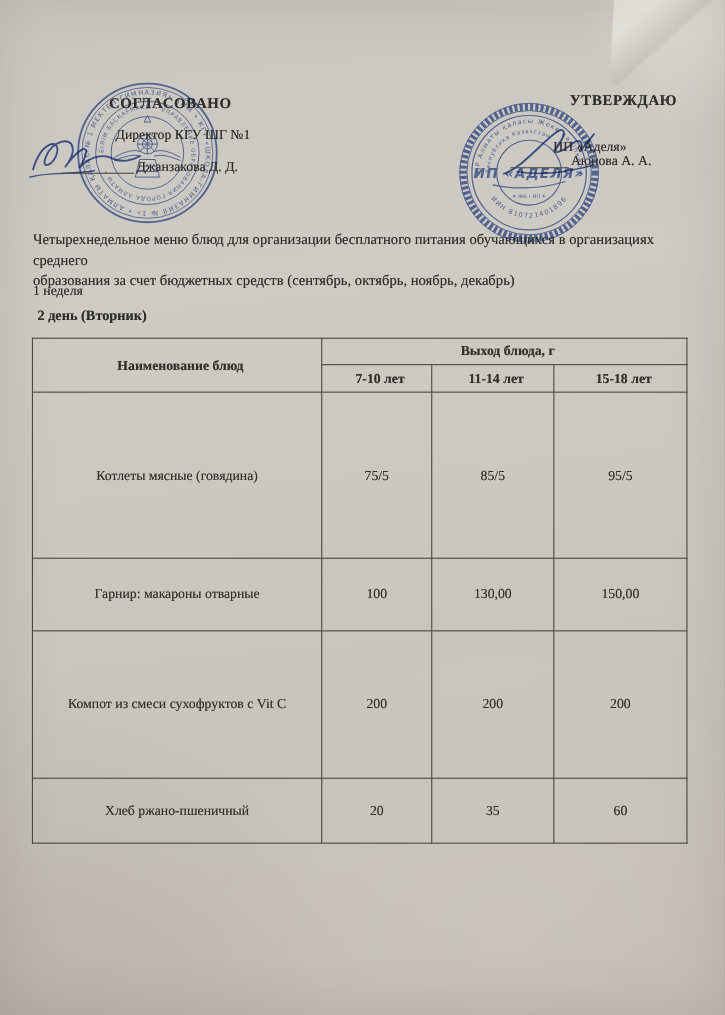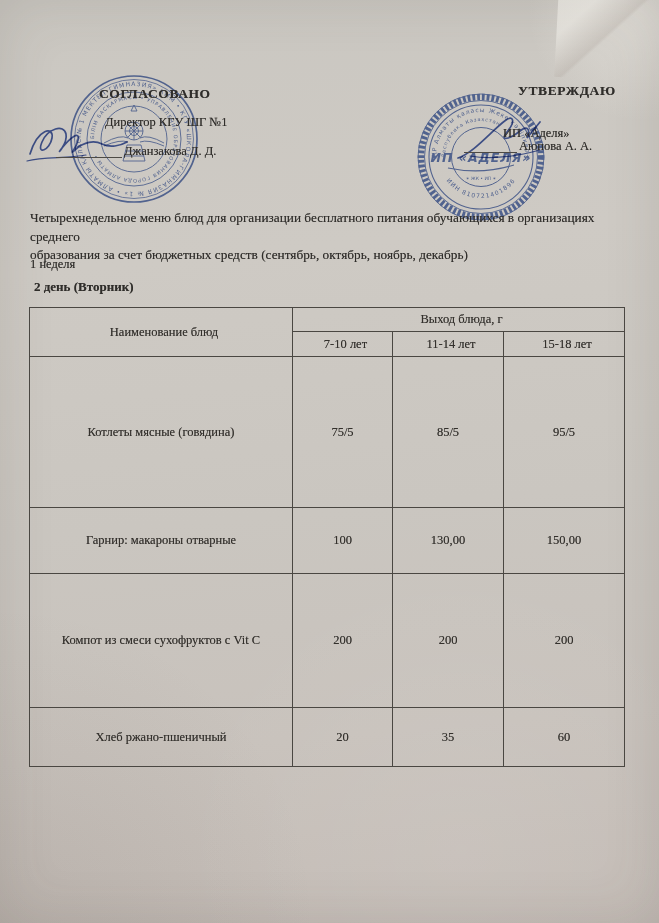--- a/index.html
+++ b/index.html
@@ -31,21 +31,21 @@
     position:absolute;left:29px;top:307px;width:595px;
     border-collapse:collapse;table-layout:fixed;
     font-size:12.5px;color:#33302c;
     border:1.6px solid #45423d;
   }
   table.menu td{
     border:1.2px solid #4a4742;
     text-align:center;vertical-align:middle;
     padding:0 6px;overflow:hidden;
   }
-  table.menu td.hdr{font-weight:normal;padding-left:12px;}
+  table.menu td.hdr{font-weight:bold;padding-left:12px;}
   .stamp{mix-blend-mode:multiply;opacity:0.85;}
   .sig{mix-blend-mode:multiply;opacity:0.92;}
   .scan-text{text-shadow:0 0 0.5px rgba(46,44,41,0.55);}
 </style>
 </head>
 <body>
 
 <div class="page">
   <div class="fold-crease"></div>
 

